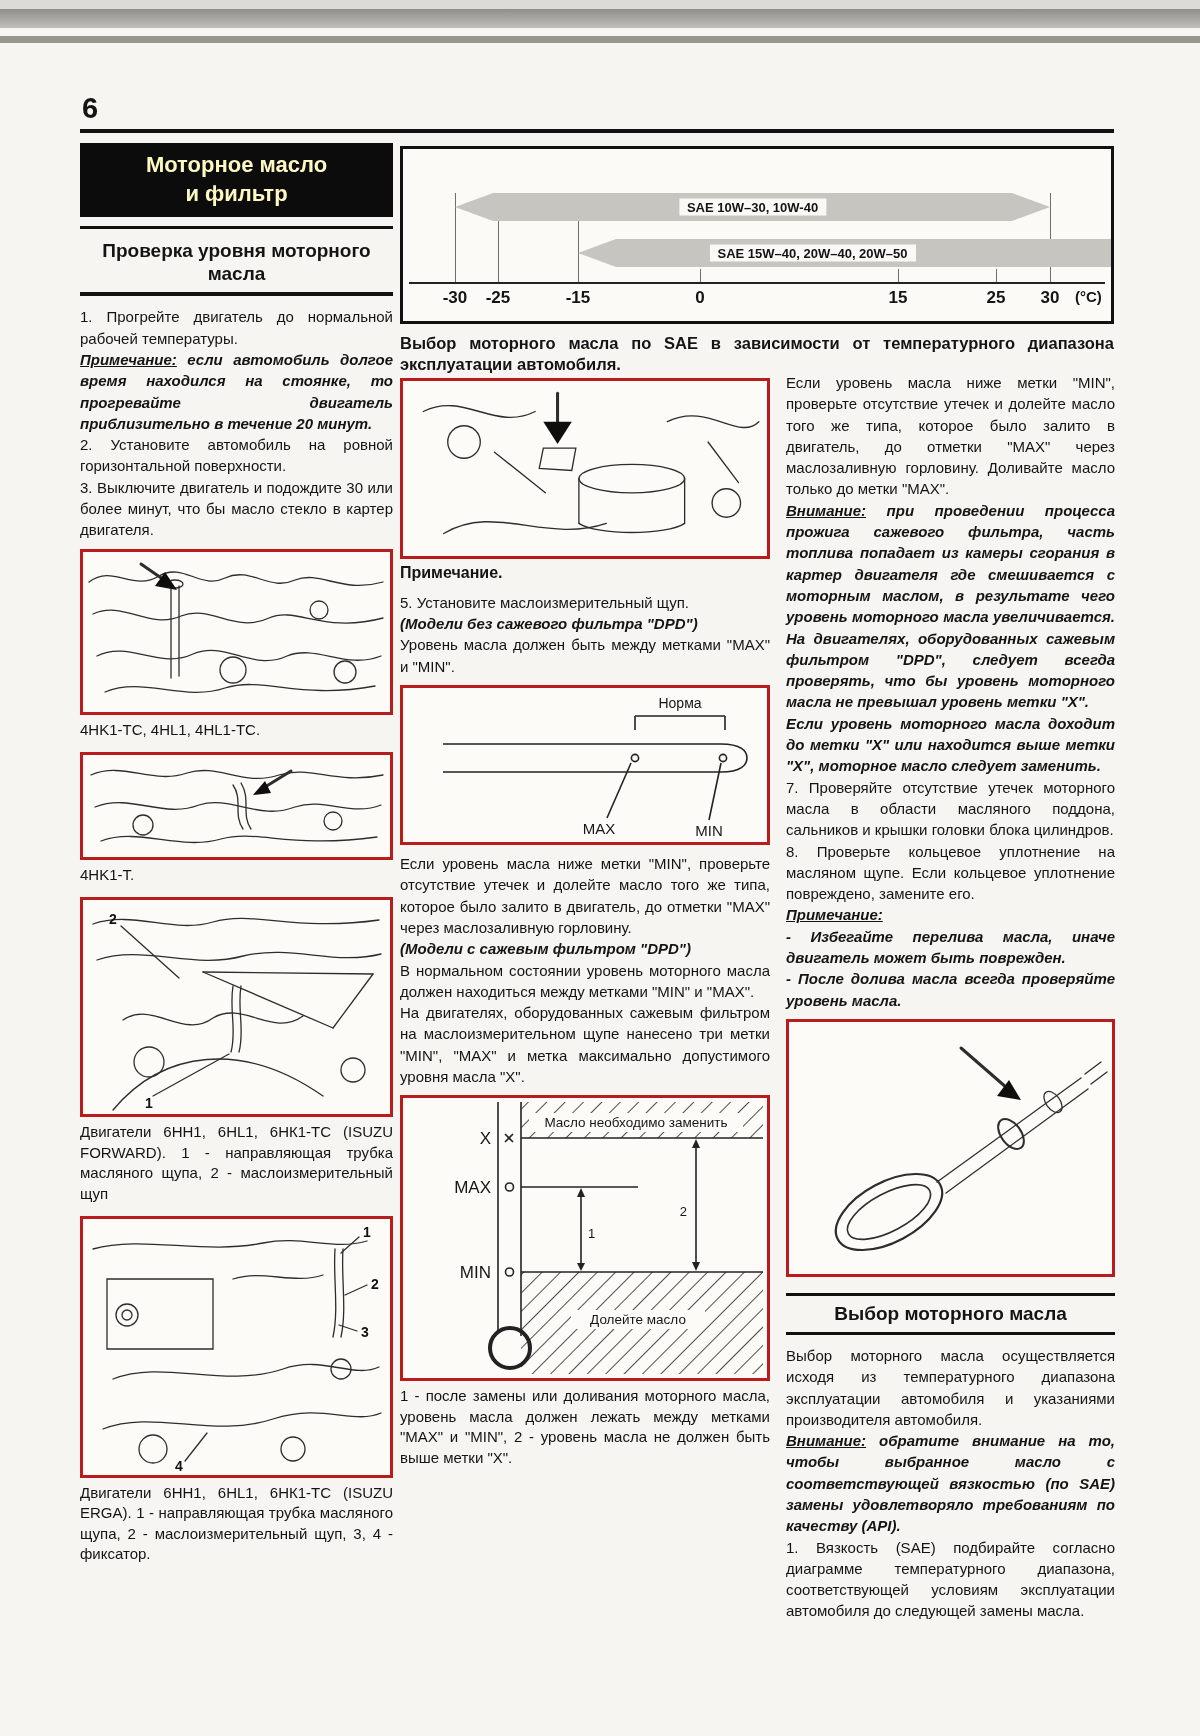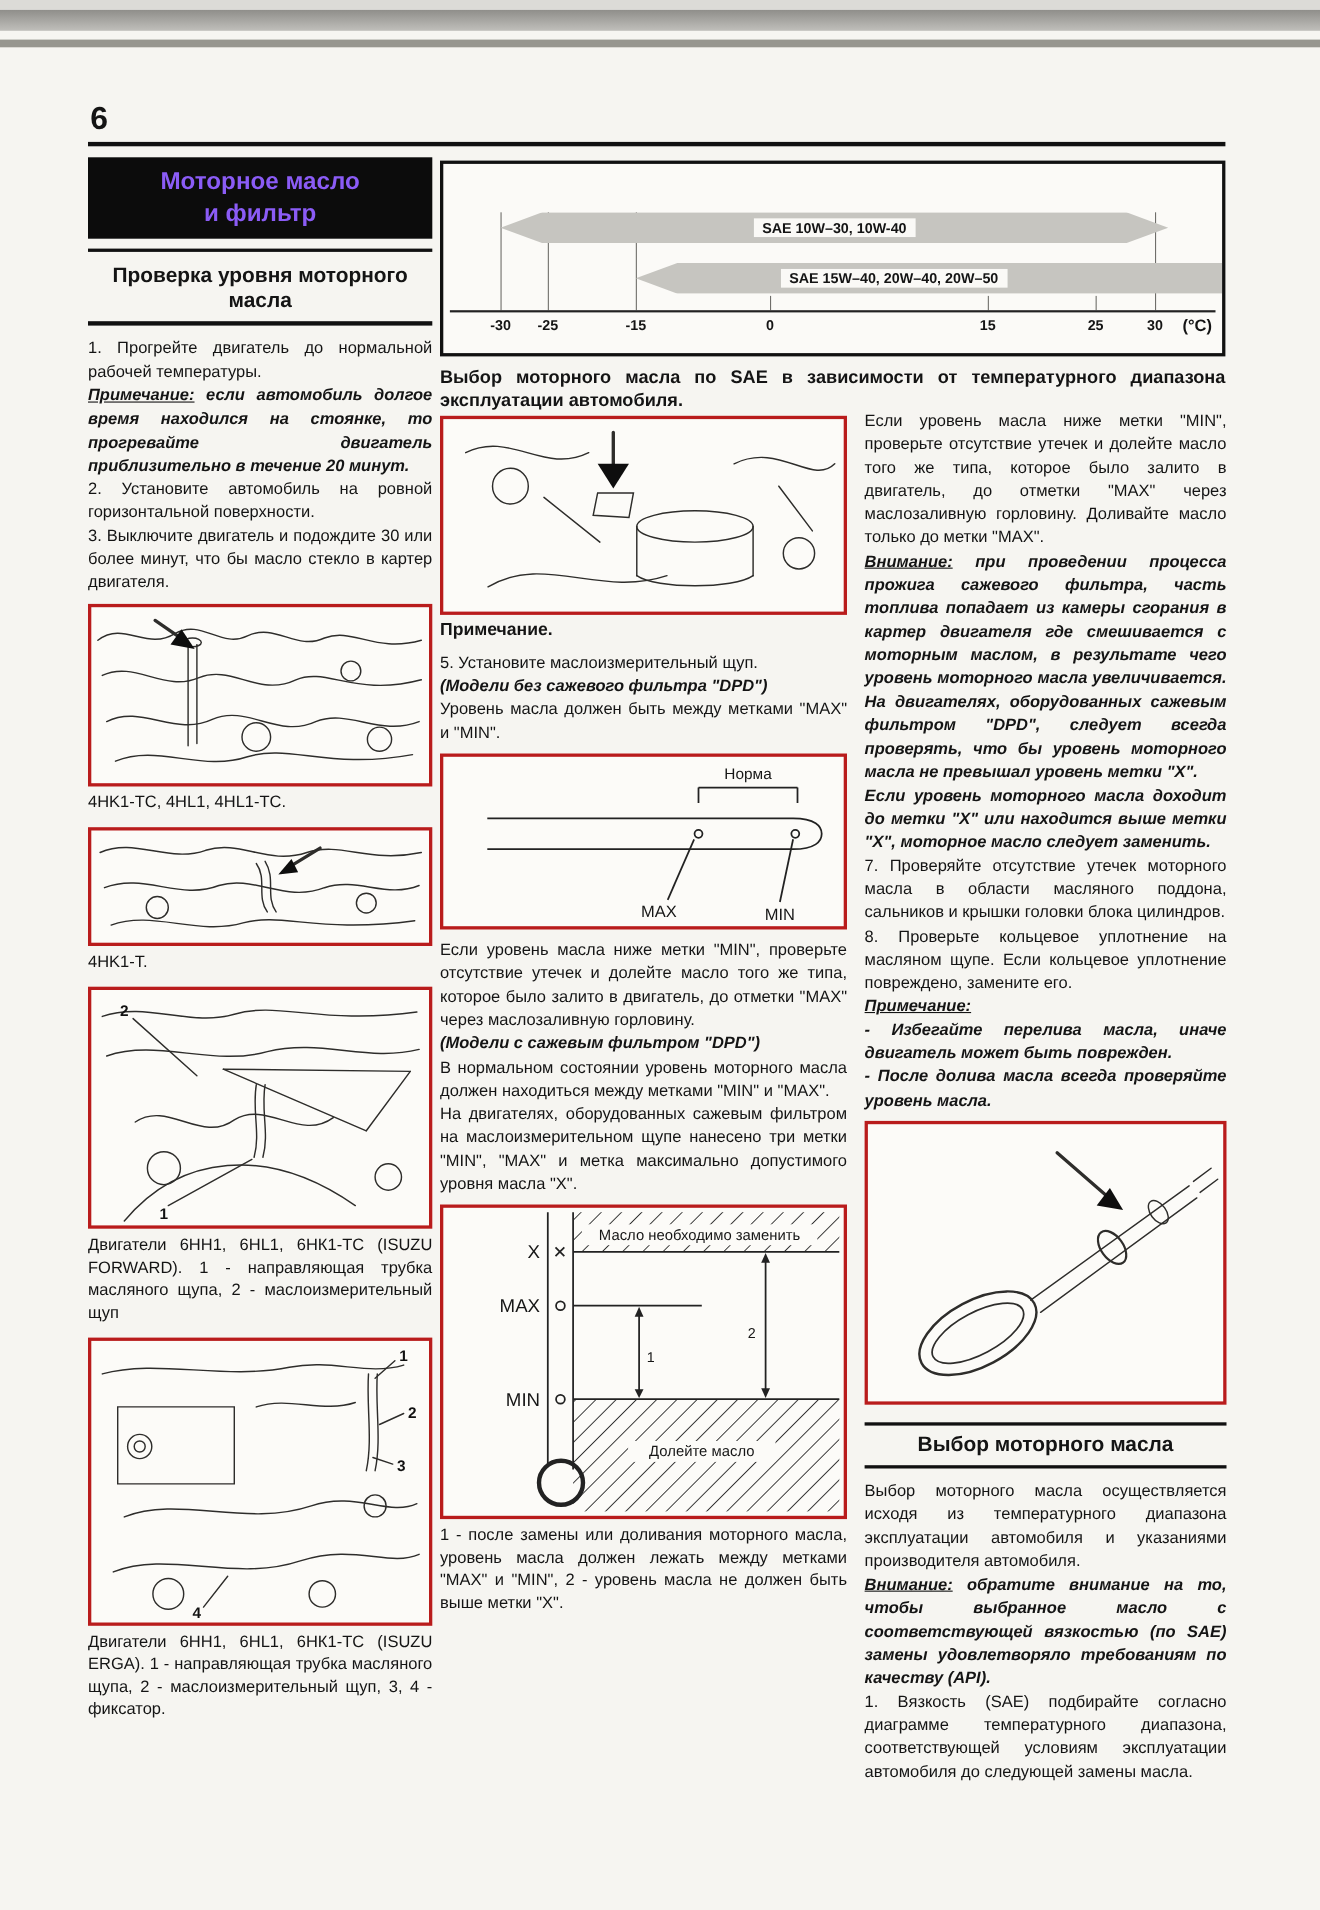--- a/index.html
+++ b/index.html
@@ -10,21 +10,21 @@
   }
   .abs{position:absolute;}
   
   .band1{top:0;left:0;right:0;height:9px;background:#dcdbd7;}
   .band2{top:9px;left:0;right:0;height:19px;background:linear-gradient(180deg,#8f8e8a,#c0bfbb);}
   .band3{top:36px;left:0;right:0;height:7px;background:#97968f;}
 
   .page-num{font-size:29px;font-weight:700;}
   .page-rule{background:#111;}
 
-  .title-box{background:#0c0c0c;color:#8b5cf6;text-align:center;font-weight:700;font-size:22px;line-height:1.32;padding:7px 2px 9px;}
+  .title-box{background:#0c0c0c;color:#fef9c3;text-align:center;font-weight:700;font-size:22px;line-height:1.32;padding:7px 2px 9px;}
   .rule-mid{height:3px;background:#111;margin:9px 0 10px;}
   .sec-title{text-align:center;font-weight:700;font-size:19px;line-height:1.22;margin:0 0 7px;}
   .rule-thick{height:4px;background:#111;margin:0 0 10px;}
 
   .txt{font-size:15px;line-height:1.42;text-align:justify;}
   .txt p{margin:0;}
   .note{font-style:italic;font-weight:700;}
   .u{text-decoration:underline;}
 
   .fig{border:3px solid #b91c1c;background:#fcfbf8;margin-top:8px;}
@@ -45,21 +45,21 @@
   
   .chart-frame{position:relative;border:3px solid #111;height:172px;background:#fbfaf7;}
   .gl{position:absolute;width:1px;background:#6f6e6a;}
   .bar{position:absolute;height:28px;background:#c6c5c0;}
   .bar1{clip-path:polygon(0 50%,38px 0,calc(100% - 38px) 0,100% 50%,calc(100% - 38px) 100%,38px 100%);}
   .bar2{clip-path:polygon(0 50%,38px 0,100% 0,100% 100%,38px 100%);}
   .bar .bl{position:absolute;top:50%;background:#faf9f6;font-weight:700;font-size:13px;white-space:nowrap;padding:1px 8px;}
   .bar1 .bl{left:50%;transform:translate(-50%,-50%);}
   .bar2 .bl{left:44%;transform:translate(-50%,-50%);}
   .axis{position:absolute;left:6px;right:6px;top:133px;height:2px;background:#222;}
-  .tick{position:absolute;top:139px;transform:translateX(-50%);font-weight:700;font-size:13px;}
+  .tick{position:absolute;top:139px;transform:translateX(-50%);font-weight:700;font-size:17px;}
   .unit{position:absolute;top:139px;font-weight:700;font-size:15px;}
   .chart-caption{font-weight:700;font-size:16.5px;line-height:1.3;text-align:justify;margin-top:9px;}
 
   .sec2{border-top:3px solid #111;border-bottom:3px solid #111;text-align:center;font-weight:700;font-size:19px;padding:7px 0;margin:16px 0 10px;}
 </style>
 </head>
 <body>
 
 <div class="abs band1"></div>
 <div class="abs band2"></div>
@@ -168,21 +168,21 @@
 <div class="abs" style="left:400px;top:146px;width:714px;">
   <div class="chart-frame">
     <div class="gl" style="left:52px;top:44px;height:89px;"></div>
     <div class="gl" style="left:95px;top:44px;height:89px;"></div>
     <div class="gl" style="left:175px;top:44px;height:89px;"></div>
     <div class="gl" style="left:647px;top:44px;height:89px;"></div>
     <div class="gl" style="left:297px;top:120px;height:13px;"></div>
     <div class="gl" style="left:495px;top:120px;height:13px;"></div>
     <div class="gl" style="left:593px;top:120px;height:13px;"></div>
 
-    <div class="bar bar1" style="left:52px;top:44px;width:595px;padding-left:12px;">
+    <div class="bar bar1" style="left:52px;top:44px;width:595px;">
       <span class="bl">SAE 10W–30, 10W-40</span>
     </div>
     <div class="bar bar2" style="left:175px;top:90px;width:533px;">
       <span class="bl">SAE 15W–40, 20W–40, 20W–50</span>
     </div>
 
     <div class="axis"></div>
     <span class="tick" style="left:52px;">-30</span>
     <span class="tick" style="left:95px;">-25</span>
     <span class="tick" style="left:175px;">-15</span>

